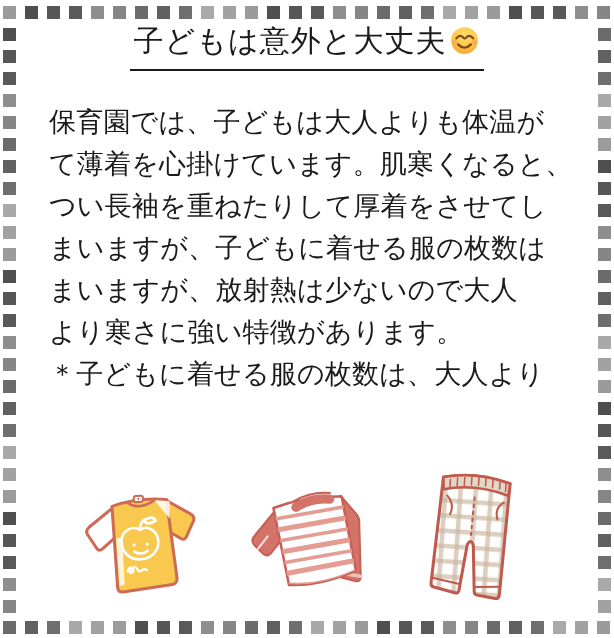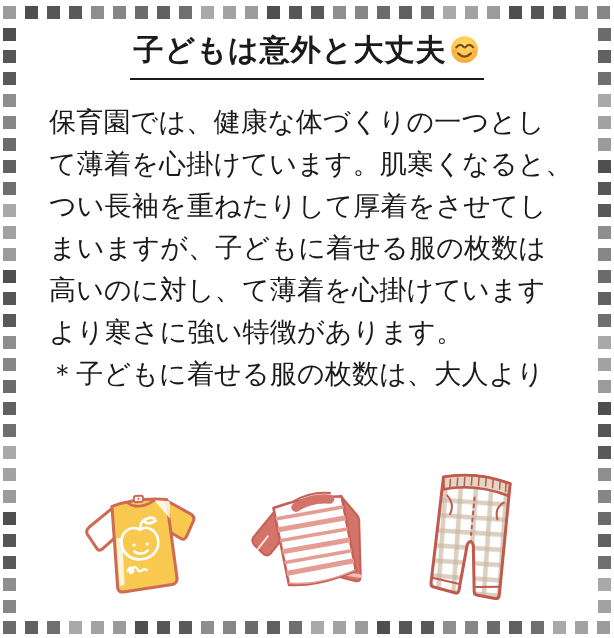--- a/index.html
+++ b/index.html
@@ -7,25 +7,25 @@
     position: relative;
     width: 614px;
     height: 638px;
     background: var(--page-bg, #fff);
     overflow: hidden;
     font-family: "Liberation Sans", "DejaVu Sans", sans-serif;
   }
   .bsq { position: absolute; width: 13px; height: 13px; }
   .title {
     position: absolute;
-    top: 30px; left: 0; width: 100%;
+    top: 21px; left: 0; width: 100%;
     margin: 0;
     text-align: center;
     font-size: 30px;
-    font-weight: bold;
+    font-weight: normal;
     color: var(--text, #1a1a1a);
     letter-spacing: 1px;
   }
   .title-inner {
     display: inline-block;
     border-bottom: 2.5px solid var(--underline, #1a1a1a);
     padding: 0 4px 7px 4px;
   }
   .emoji { width: 31px; height: 31px; vertical-align: -5px; margin-left: 3px; }
   .body-text {
@@ -175,25 +175,25 @@
         <path d="M8.5 15.5 q4.5 -5.5 9 0" style="stroke:var(--emoji-face,#7a4a21)" stroke-width="2.6" fill="none" stroke-linecap="round"></path>
         <path d="M19 15.5 q4.5 -5.5 9 0" style="stroke:var(--emoji-face,#7a4a21)" stroke-width="2.6" fill="none" stroke-linecap="round"></path>
         <path d="M10.5 22.5 q7.5 7.5 15 0" style="stroke:var(--emoji-face,#7a4a21)" stroke-width="2.6" fill="none" stroke-linecap="round"></path>
         <circle cx="6.8" cy="20" r="2.6" style="fill:var(--emoji-blush,#f78d68)" opacity="0.5"></circle>
         <circle cx="29.2" cy="20" r="2.6" style="fill:var(--emoji-blush,#f78d68)" opacity="0.5"></circle>
       </svg>
     </span>
   </h1>
 
   <div class="body-text" id="body-lines">
-      <div>保育園では、健康な体づくりの一つとし</div>
+      <div>保育園では、子どもは大人よりも体温が</div>
       <div>て薄着を心掛けています。肌寒くなると、</div>
       <div>つい長袖を重ねたりして厚着をさせてし</div>
       <div>まいますが、子どもに着せる服の枚数は</div>
-      <div>高いのに対し、て薄着を心掛けています</div>
+      <div>まいますが、放射熱は少ないので大人</div>
       <div>より寒さに強い特徴があります。</div>
       <div>＊子どもに着せる服の枚数は、大人より</div>
     </div>
 
   <div class="illos">
 
     <svg id="tshirt-illo" class="illo" viewBox="0 0 132 122">
       <g transform="rotate(-4 66 60)" stroke-linejoin="round" stroke-linecap="round">
         <path d="M40 24 L16 41 Q12 44 14 48 L22 62 Q24 66 28 63 L42 52 Z" style="fill:var(--doodle-white,#fff);stroke:var(--tee-outline,#cd6b57)" stroke-width="3"></path>
         <path d="M94 20 L117 35 Q121 38 119 42 L111 57 Q109 61 105 58 L92 49 Z" style="fill:var(--tee-yellow,#f8c94e);stroke:var(--tee-outline,#cd6b57)" stroke-width="3"></path>

